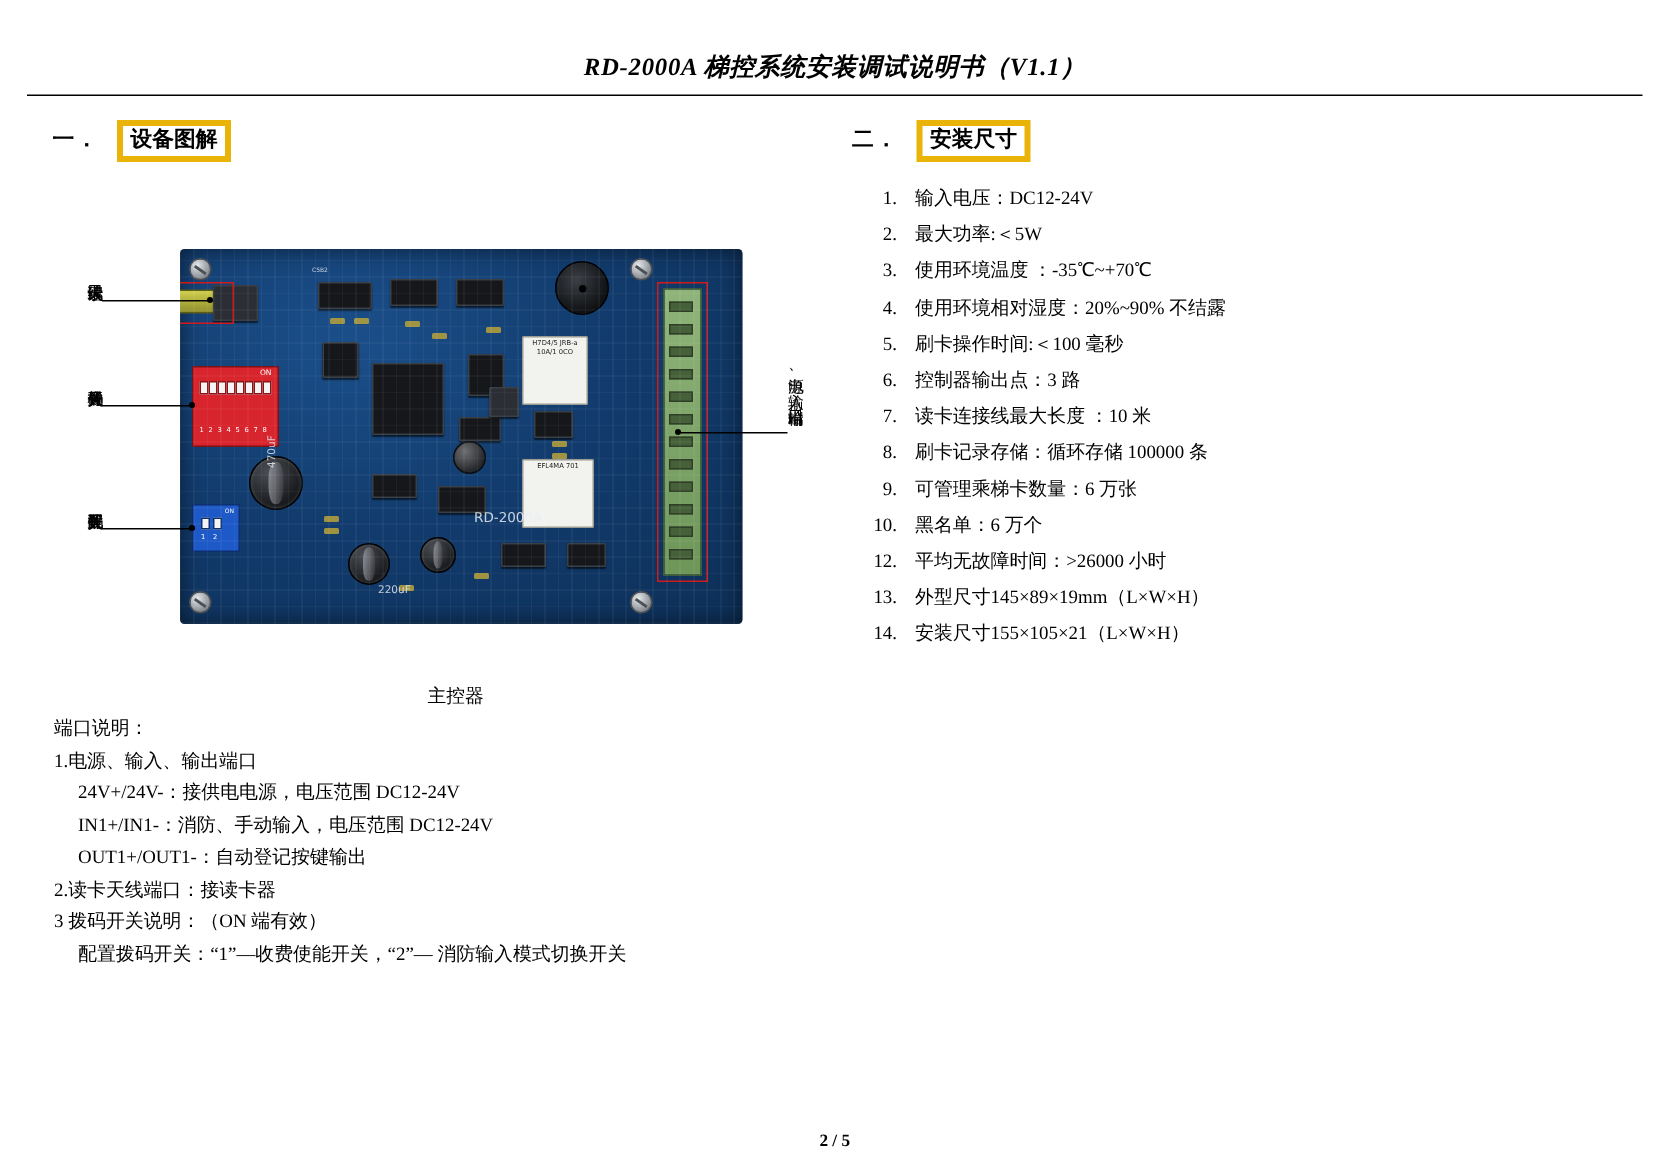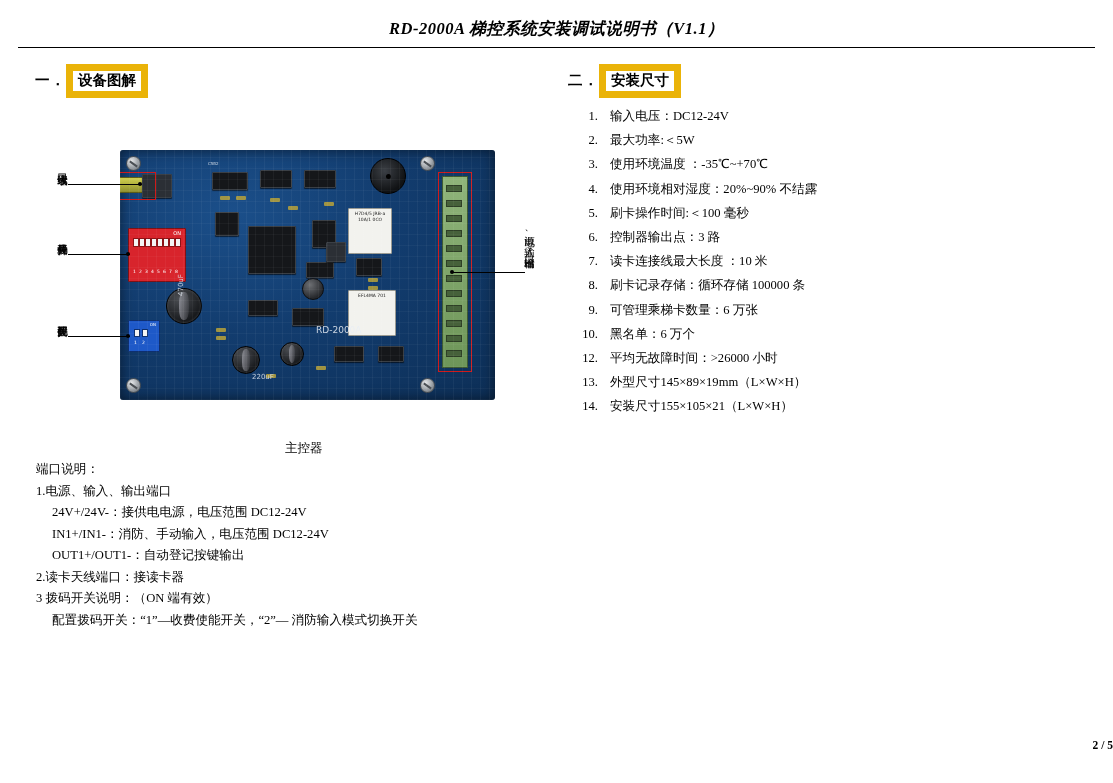--- a/index.html
+++ b/index.html
@@ -10,21 +10,21 @@
   body {
     width: 1113px;
     height: 783px;
     position: relative;
     font-family: "Liberation Serif", serif;
     color: #000000;
     overflow: hidden;
   }
   .page {
     position: absolute;
-    left: 0; top: 0;
+    left: 0; top: 16px;
     width: 1113px;
     height: 733px;
   }
   
   .doc-header {
     position: absolute;
     left: 0;
     top: 18px;
     width: 1113px;
     text-align: center;
@@ -44,23 +44,23 @@
   }
   
   .sec-head {
     position: absolute;
     font-weight: bold;
     font-size: 14.5px;
     font-family: "Liberation Serif", serif;
   }
   .sec-head .num { letter-spacing: 1px; }
   .sec-head .boxed {
-    border: 7px solid #eab308;
+    border: 4px solid #eab308;
     padding: 1px 5px 2px 5px;
-    margin-left: 0;
+    margin-left: 12px;
     display: inline-block;
     line-height: 1.15;
   }
   #sec-left { left: 35px; top: 64px; }
   #sec-right { left: 568px; top: 64px; }
 
   
   .board-wrap {
     position: absolute;
     left: 120px;
@@ -266,21 +266,21 @@
     flex: none;
   }
   .spec-txt { white-space: nowrap; }
 
   
   .footer {
     position: absolute;
     left: 0;
     top: 739px;
     width: 1113px;
-    text-align: right;
+    text-align: center;
     font-size: 11.5px;
     font-weight: bold;
     font-family: "Liberation Serif", serif;
   }
 </style>
 </head>
 <body>
 
 <div class="page">
 

